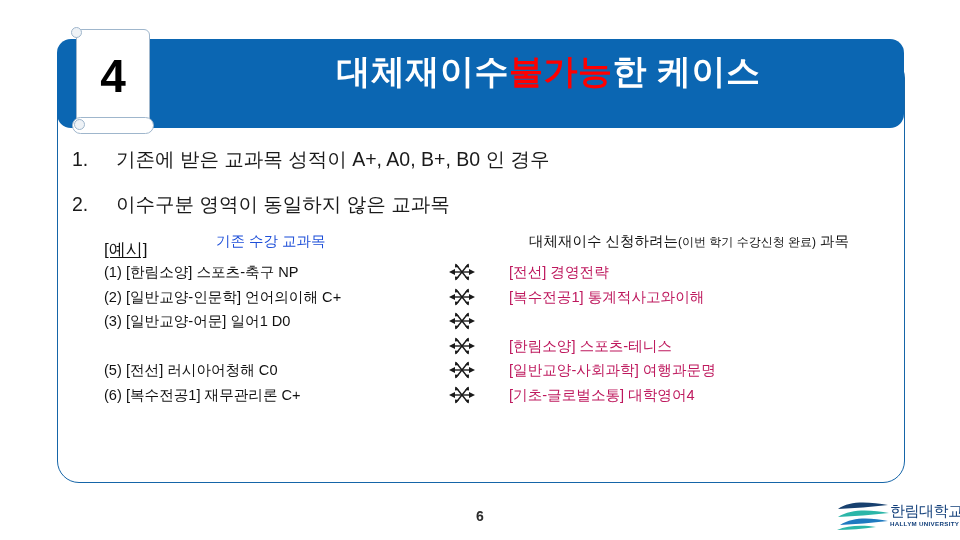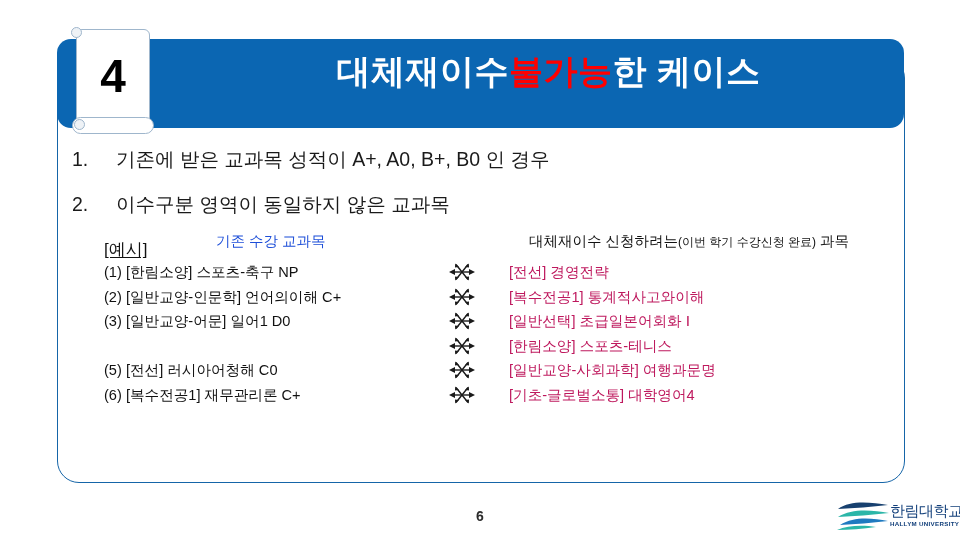--- a/index.html
+++ b/index.html
@@ -370,21 +370,20 @@
               <line x1="23" y1="1.5" x2="11" y2="16.5"></line>
             </g>
             <polygon points="4,9 10,6 10,12" fill="#1a1a1a"></polygon>
             <polygon points="30,9 24,6 24,12" fill="#1a1a1a"></polygon>
             <polygon points="10.2,0.5 14,4 10,4.6" fill="#1a1a1a"></polygon>
             <polygon points="23.8,0.5 20,4 24,4.6" fill="#1a1a1a"></polygon>
             <polygon points="10.2,17.5 14,14 10,13.4" fill="#1a1a1a"></polygon>
             <polygon points="23.8,17.5 20,14 24,13.4" fill="#1a1a1a"></polygon>
           </svg>
         </span>
-        <span class="pair-right">[일반선택] 초급일본어회화 Ⅰ</span>
       </div>
 
       <div class="pair-row">
         <span class="pair-arrow">
           <svg viewBox="0 0 34 18" width="34" height="18" aria-hidden="true">
             <g stroke="#1a1a1a" stroke-width="1.4" fill="none">
               <line x1="6" y1="9" x2="28" y2="9"></line>
               <line x1="11" y1="1.5" x2="23" y2="16.5"></line>
               <line x1="23" y1="1.5" x2="11" y2="16.5"></line>
             </g>

